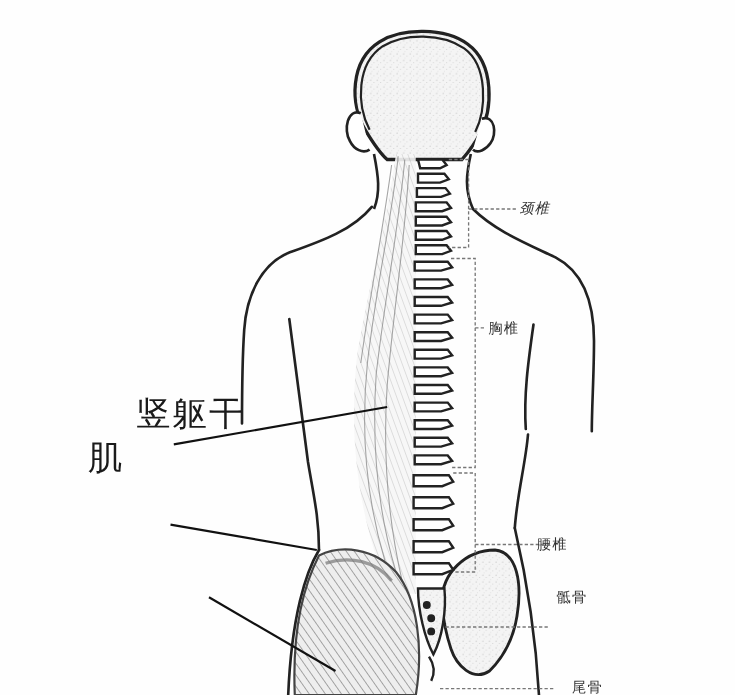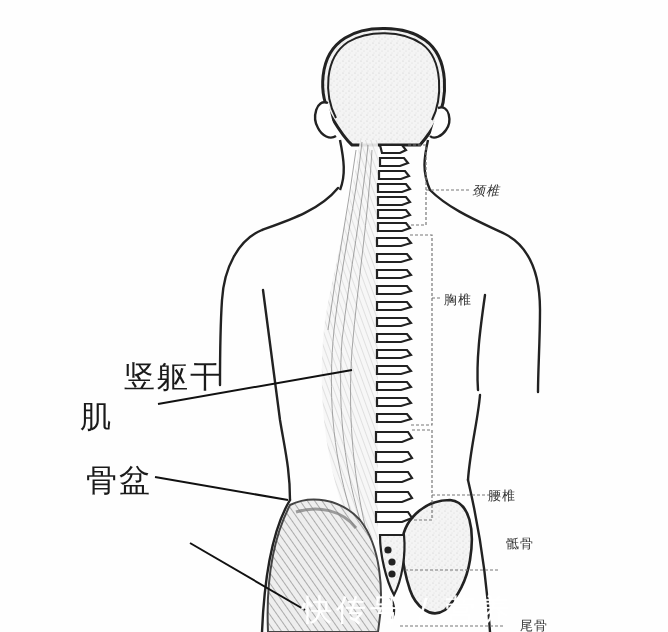--- a/index.html
+++ b/index.html
@@ -138,22 +138,20 @@
 
     <g stroke="#111" stroke-width="2" fill="none">
       <line x1="158" y1="404" x2="352" y2="370"></line>
       <line x1="155" y1="477" x2="288" y2="500"></line>
       <line x1="190" y1="543" x2="305" y2="610"></line>
     </g>
   </svg>
 
   <div class="label-big" style="left:80px; top:358px;margin-left:44px;">竖躯干</div>
   <div class="label-big" style="left:80px; top:398px;">肌</div>
-  <div class="label-big" style="left:86px; top:462px;">骨盆</div>
 
   <div class="label-small" style="left:472px; top:183px;font-style:italic;">颈椎</div>
   <div class="label-small" style="left:444px; top:292px;">胸椎</div>
   <div class="label-small" style="left:488px; top:488px;">腰椎</div>
   <div class="label-small" style="left:506px; top:536px;">骶骨</div>
   <div class="label-small" style="left:520px; top:618px;">尾骨</div>
 
-  <div class="watermark" style="left:302px; top:590px;">快传号 / 营养</div>
 </div>
 
 </body></html>

